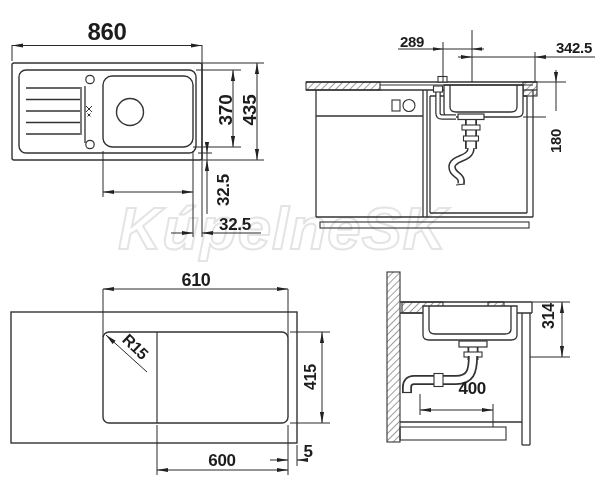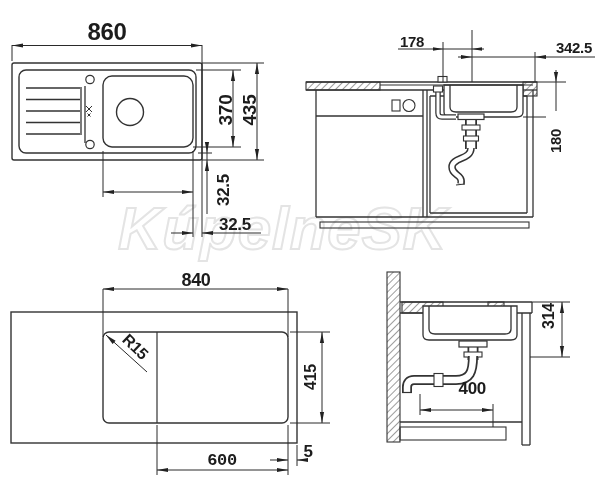--- a/index.html
+++ b/index.html
@@ -243,26 +243,26 @@
       </g>
     </g>
   </svg>
 
   <div class="dim s20" style="left:77px;top:22px;">860</div>
   <div class="dim s19 rot" style="left:196px;top:100px;">370</div>
   <div class="dim s19 rot" style="left:220px;top:100px;">435</div>
   <div class="dim s17 rot" style="left:194px;top:180px;">32.5</div>
   <div class="dim s17" style="left:205px;top:215px;">32.5</div>
 
-  <div class="dim s15" style="left:382px;top:32px;">178</div>
+  <div class="dim s15" style="left:382px;top:32px;">289</div>
   <div class="dim s15" style="left:544px;top:38px;">342.5</div>
   <div class="dim s15 rot bg" style="left:526px;top:131px;">180</div>
 
-  <div class="dim s18" style="left:166px;top:270px;">840</div>
+  <div class="dim s18" style="left:166px;top:270px;">610</div>
   <div class="dim s16 rotR15" style="left:105px;top:337px;">R15</div>
   <div class="dim s16 rot" style="left:281px;top:367px;">415</div>
-  <div class="dim s17" style="left:192px;top:451px;font-family:Liberation Mono, monospace;">600</div>
+  <div class="dim s17" style="left:192px;top:451px;">600</div>
   <div class="dim s17" style="left:278px;top:442px;">5</div>
 
   <div class="dim s16 rot" style="left:519px;top:306px;">314</div>
   <div class="dim s17" style="left:426px;top:379px;text-align:right;">400</div>
 
 </div>
 
 </body></html>

